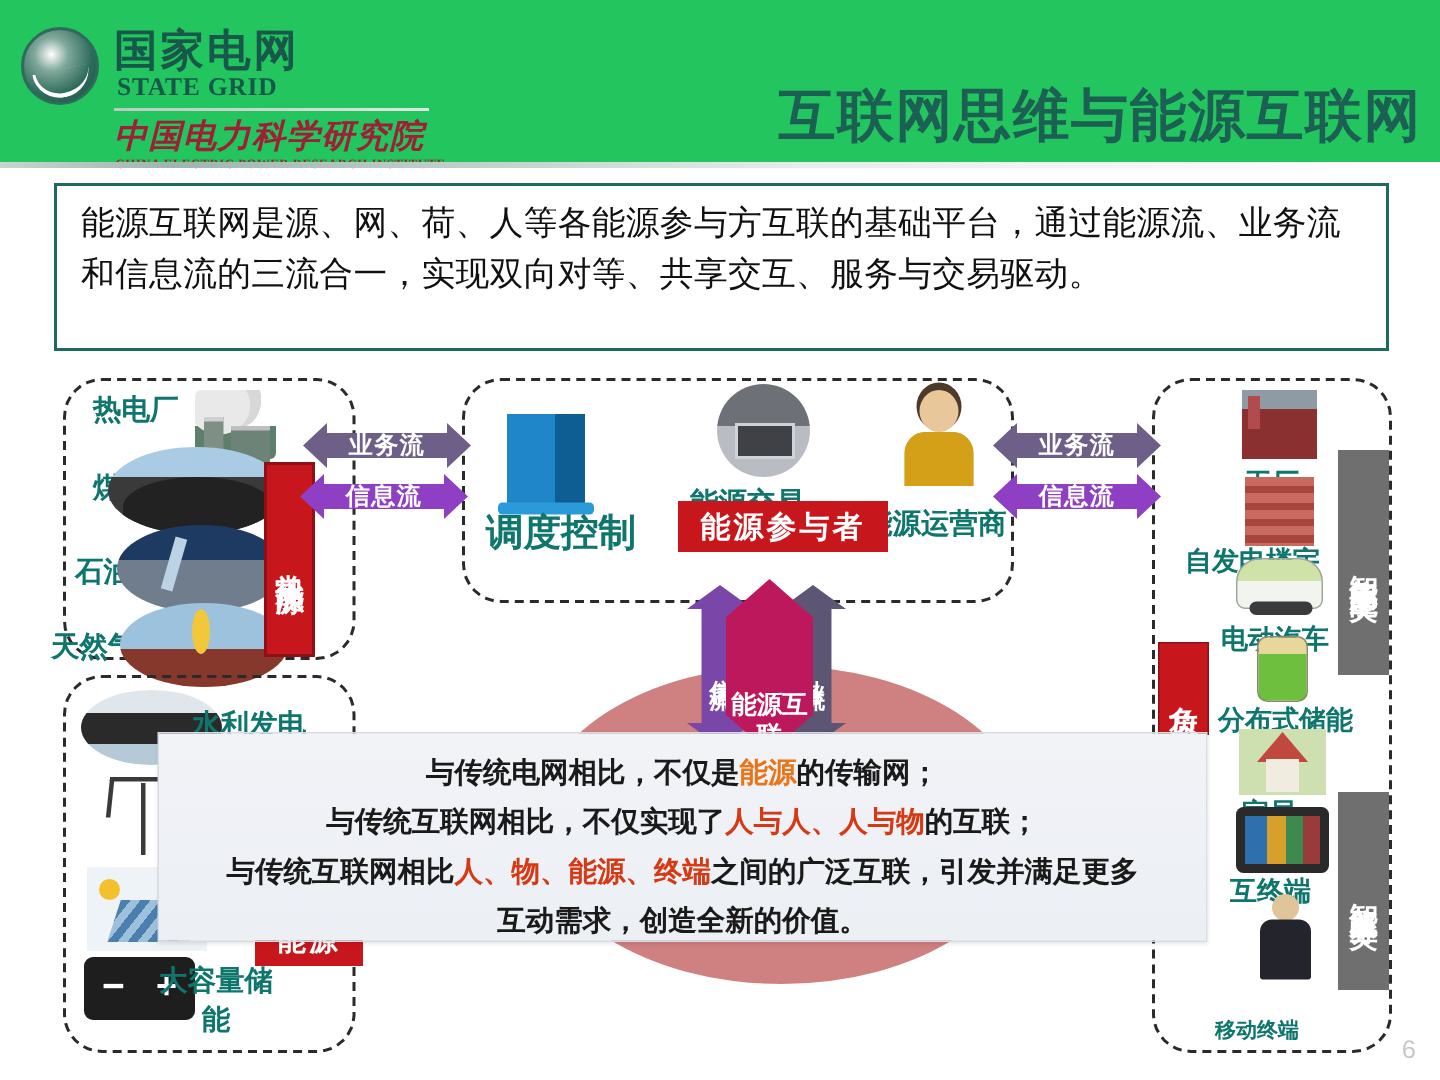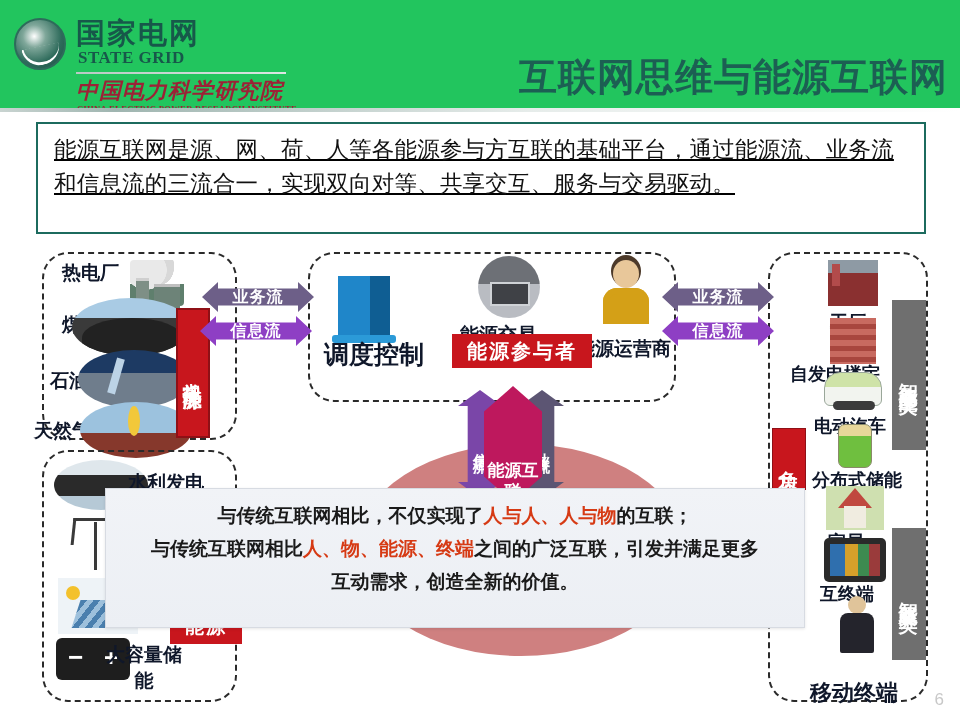--- a/index.html
+++ b/index.html
@@ -61,21 +61,20 @@
   #header-rule {
     position: absolute; left: 0; top: 108px; width: 960px; height: 4px;
     background: linear-gradient(to right, #c9d4d1 0%, #9fb5b0 12%, #e6ecea 55%, #ffffff 100%);
   }
 
   
   #intro-box {
     position: absolute; left: 36px; top: 122px; width: 890px; height: 112px;
     border: 2px solid #1c6b5e; background: #ffffff;
     padding: 8px 14px 0 16px;
-    text-decoration: underline;
   }
   #intro-text {
     font-size: 22.5px; line-height: 34px; color: #111111;
     font-family: "DejaVu Sans", sans-serif; letter-spacing: 0.2px;
   }
 
   
   #diagram { position: absolute; left: 0; top: 238px; width: 960px; height: 482px; }
 
   .panel {
@@ -92,21 +91,21 @@
   
   #pink-ellipse {
     position: absolute; left: 356px; top: 206px;
     width: 330px; height: 212px; border-radius: 50%;
     background: #cf8080;
   }
 
   
   .cn-label {
     position: absolute; font-family: Liberation Sans, sans-serif;
-    font-weight: bold; color: #0f172a; white-space: nowrap;
+    font-weight: bold; color: #0f766e; white-space: nowrap;
   }
 
   
   #ico-plant {
     position: absolute; left: 130px; top: 22px; width: 54px; height: 46px;
     background:
       radial-gradient(ellipse at 30% 22%, #e9e9e9 0 38%, transparent 39%),
       radial-gradient(ellipse at 56% 14%, #d8d8d8 0 32%, transparent 33%),
       linear-gradient(to bottom, transparent 0 52%, #5f7f6d 52% 100%);
     border-radius: 4px;
@@ -433,37 +432,40 @@
   <div class="cn-label" style="left:790px; top:124px; font-size:18px;">自发电楼宇</div>
   <div id="ico-ev"></div>
   <div class="cn-label" style="left:814px; top:176px; font-size:18px;">电动汽车</div>
   <div id="ico-storage"></div>
   <div class="cn-label" style="left:812px; top:230px; font-size:18px;">分布式储能</div>
   <div id="ico-home"></div>
   <div class="cn-label" style="left:828px; top:292px; font-size:18px;">家居</div>
   <div id="ico-tablet"></div>
   <div class="cn-label" style="left:820px; top:344px; font-size:18px;">互终端</div>
   <div id="ico-suit"></div>
-  <div class="cn-label" style="left:810px; top:440px; font-size:22px;">移动终端</div>
+  <div class="cn-label" style="left:810px; top:440px; font-size:14px;">移动终端</div>
   <div class="v-banner" id="banner-load">负荷</div>
   <div class="v-banner" id="banner-smart-use">智能用能类</div>
   <div class="v-banner" id="banner-smart-service">智能服务类</div>
 
   <div class="h-arrow arrow-biz" id="arrow-l-biz">业务流</div>
   <div class="h-arrow arrow-info" id="arrow-l-info">信息流</div>
   <div class="h-arrow arrow-biz" id="arrow-r-biz">业务流</div>
   <div class="h-arrow arrow-info" id="arrow-r-info">信息流</div>
 
   <div class="v-arrow" id="v-arrow-info">信息流</div>
   <div class="v-arrow" id="v-arrow-biz">业务流</div>
   <div id="diamond-core">
     <span>能源互联</span>
   </div>
 
   <div id="callout">
+    <div class="co-line">
+      <span>与传统电网相比，不仅是</span><span class="hl-orange">能源</span><span>的传输网；</span>
+    </div>
     <div class="co-line">
       <span>与传统互联网相比，不仅实现了</span><span class="hl-red">人与人、人与物</span><span>的互联；</span>
     </div>
     <div class="co-line">
       <span>与传统互联网相比</span><span class="hl-red">人、物、能源、终端</span><span>之间的广泛互联，引发并满足更多</span>
     </div>
     <div class="co-line">互动需求，创造全新的价值。</div>
   </div>
 
 </div>

